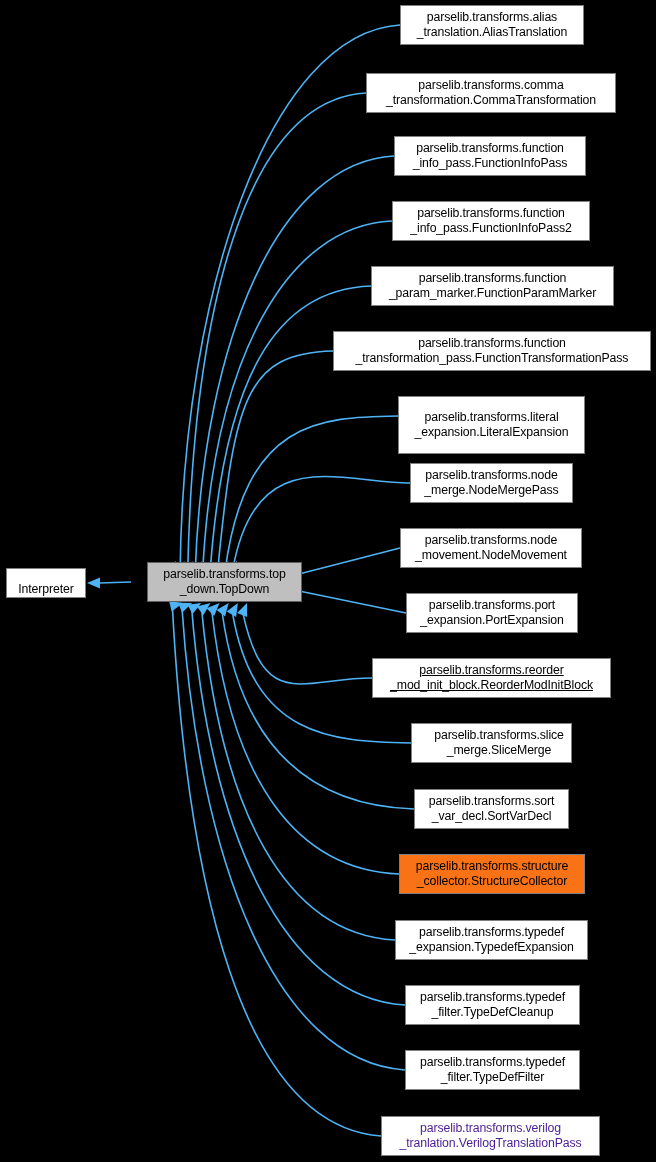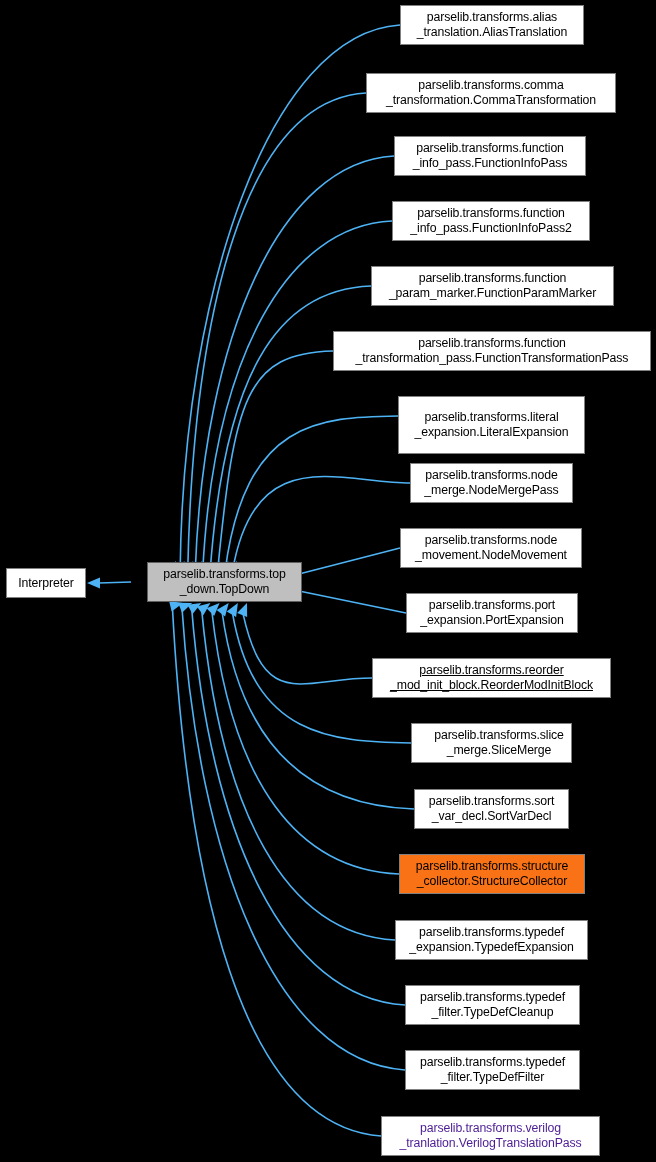--- a/index.html
+++ b/index.html
@@ -85,21 +85,21 @@
       <polygon points="219.57,603.00 214.16,616.00 206.55,608.34" fill="#4eb3f5"></polygon>
       <path d="M 395 940 C 285 934.2857142857143, 220.42857142857144 810.1428571428571, 201.66 609.64" fill="none" stroke="#4eb3f5" stroke-width="1.6"></path>
       <polygon points="210.43,603.00 203.33,615.15 196.81,606.54" fill="#4eb3f5"></polygon>
       <path d="M 405 1005 C 285 997.8571428571429, 209.28571428571428 834.4285714285714, 191.71 608.40" fill="none" stroke="#4eb3f5" stroke-width="1.6"></path>
       <polygon points="201.29,603.00 192.62,614.09 187.31,604.68" fill="#4eb3f5"></polygon>
       <path d="M 405 1070 C 275 1061.4285714285713, 198.14285714285714 858.7142857142857, 181.92 607.07" fill="none" stroke="#4eb3f5" stroke-width="1.6"></path>
       <polygon points="192.14,603.00 182.06,612.83 178.07,602.79" fill="#4eb3f5"></polygon>
       <path d="M 381 1136 C 241 1126, 187 883, 172.33 605.66" fill="none" stroke="#4eb3f5" stroke-width="1.6"></path>
       <polygon points="183.00,603.00 171.69,611.38 169.08,600.91" fill="#4eb3f5"></polygon>
     </svg>
-<div class="node" style="left: 6px; top: 568px; width: 80px; height: 30px; background: rgb(255, 255, 255); border-color: rgb(128, 128, 128); color: rgb(0, 0, 0);"><span class="ln">Interpreter</span></div>
+<div class="node" style="left: 6px; top: 568px; width: 80px; height: 30px; background: rgb(255, 255, 255); border-color: rgb(128, 128, 128); color: rgb(0, 0, 0); justify-content: flex-end;"><span class="ln">Interpreter</span></div>
     <div class="node root" style="left: 131px; top: 562px; width: 155px; height: 40px; background: rgb(191, 191, 191); border-color: rgb(96, 96, 96); color: rgb(0, 0, 0); margin-left: 16px;"><span class="ln">parselib.transforms.top</span><span class="ln">_down.TopDown</span></div>
     <div class="node" style="left: 400px; top: 5px; width: 184px; height: 40px; background: rgb(255, 255, 255); border-color: rgb(128, 128, 128); color: rgb(0, 0, 0);"><span class="ln">parselib.transforms.alias</span><span class="ln">_translation.AliasTranslation</span></div>
     <div class="node" style="left: 366px; top: 73px; width: 250px; height: 40px; background: rgb(255, 255, 255); border-color: rgb(128, 128, 128); color: rgb(0, 0, 0);"><span class="ln">parselib.transforms.comma</span><span class="ln">_transformation.CommaTransformation</span></div>
     <div class="node" style="left: 394px; top: 136px; width: 192px; height: 40px; background: rgb(255, 255, 255); border-color: rgb(128, 128, 128); color: rgb(0, 0, 0);"><span class="ln">parselib.transforms.function</span><span class="ln">_info_pass.FunctionInfoPass</span></div>
     <div class="node" style="left: 392px; top: 201px; width: 198px; height: 40px; background: rgb(255, 255, 255); border-color: rgb(128, 128, 128); color: rgb(0, 0, 0);"><span class="ln">parselib.transforms.function</span><span class="ln">_info_pass.FunctionInfoPass2</span></div>
     <div class="node" style="left: 371px; top: 266px; width: 243px; height: 40px; background: rgb(255, 255, 255); border-color: rgb(128, 128, 128); color: rgb(0, 0, 0);"><span class="ln">parselib.transforms.function</span><span class="ln">_param_marker.FunctionParamMarker</span></div>
     <div class="node" style="left: 333px; top: 331px; width: 318px; height: 40px; background: rgb(255, 255, 255); border-color: rgb(128, 128, 128); color: rgb(0, 0, 0);"><span class="ln">parselib.transforms.function</span><span class="ln">_transformation_pass.FunctionTransformationPass</span></div>
     <div class="node" style="left: 398px; top: 396px; width: 187px; height: 58px; background: rgb(255, 255, 255); border-color: rgb(128, 128, 128); color: rgb(0, 0, 0);"><span class="ln">parselib.transforms.literal</span><span class="ln">_expansion.LiteralExpansion</span></div>
     <div class="node" style="left: 410px; top: 463px; width: 163px; height: 40px; background: rgb(255, 255, 255); border-color: rgb(128, 128, 128); color: rgb(0, 0, 0);"><span class="ln">parselib.transforms.node</span><span class="ln">_merge.NodeMergePass</span></div>
     <div class="node" style="left: 400px; top: 528px; width: 182px; height: 40px; background: rgb(255, 255, 255); border-color: rgb(128, 128, 128); color: rgb(0, 0, 0);"><span class="ln">parselib.transforms.node</span><span class="ln">_movement.NodeMovement</span></div>

